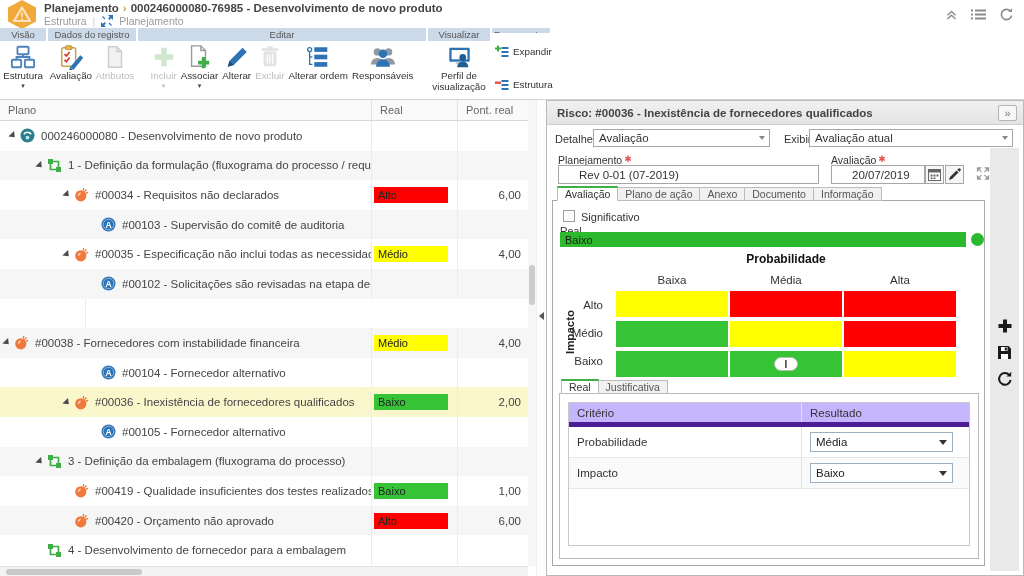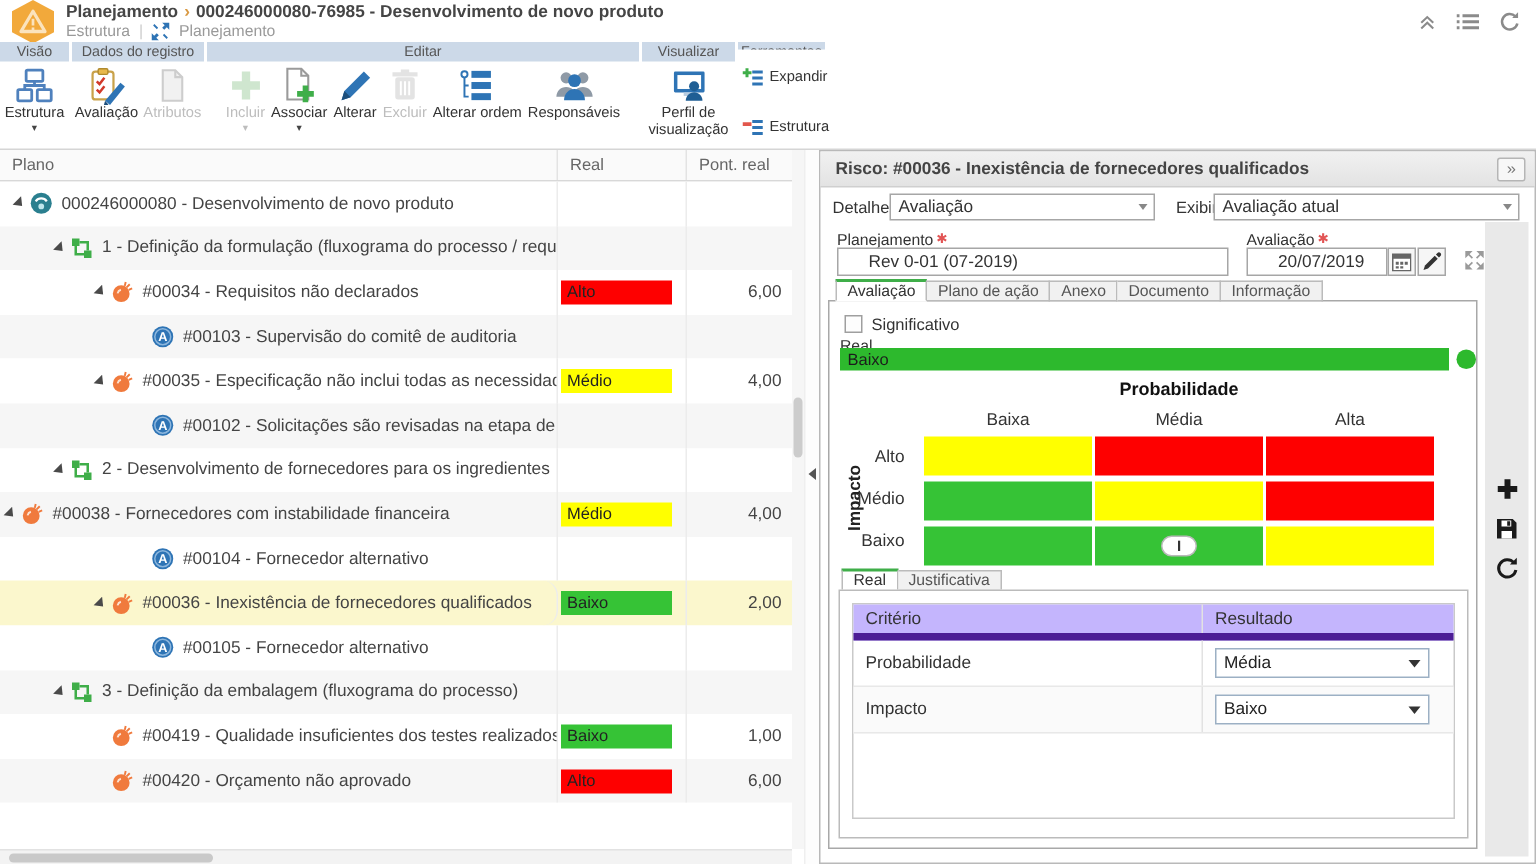--- a/index.html
+++ b/index.html
@@ -453,158 +453,160 @@
                 <circle cx="7.5" cy="7.5" r="5.3" fill="none" stroke="#8cb6dd" stroke-width="1"></circle>
                 <text x="7.5" y="10.6" text-anchor="middle" font-size="8.5" font-weight="bold" fill="#fff" font-family="Liberation Sans, sans-serif">A</text>
               </svg>
             </span>
             <span class="node-label">#00102 - Solicitações são revisadas na etapa de análise de solicitações</span>
           </div>
           <div class="cell cell-real"></div>
           <div class="cell cell-pont"></div>
         </div>
         <div class="tree-row">
+          <div class="cell cell-real"></div>
+          <div class="cell cell-pont"></div>
+        </div>
+        <div class="tree-row alt">
+          <div class="cell cell-plan" style="">
+            <span class="twisty">
+              <i class="tri"></i>
+            </span>
+            <span class="node-icon">
+              <svg width="15" height="15" viewBox="0 0 15 15">
+                <circle cx="6.8" cy="8.8" r="5.6" fill="#f07a3d"></circle>
+                <path d="M10.4 4.6l2.1-2.1M11.8 6.3l2.3-1M9.2 3.6l.6-2.6" stroke="#f07a3d" stroke-width="1.3" fill="none"></path>
+                <path d="M4.4 8.6a3.2 3.2 0 0 1 2.2-2.4" stroke="#fce2d2" stroke-width="1.3" fill="none"></path>
+              </svg>
+            </span>
+            <span class="node-label">#00038 - Fornecedores com instabilidade financeira</span>
+          </div>
+          <div class="cell cell-real">
+            <span class="badge" style="background: rgb(255, 255, 0);">Médio</span>
+          </div>
+          <div class="cell cell-pont">4,00</div>
+        </div>
+        <div class="tree-row">
+          <div class="cell cell-plan" style="padding-left: 87px;">
+            <span class="twisty"></span>
+            <span class="node-icon">
+              <svg width="15" height="15" viewBox="0 0 15 15">
+                <circle cx="7.5" cy="7.5" r="7" fill="#2e74b5"></circle>
+                <circle cx="7.5" cy="7.5" r="5.3" fill="none" stroke="#8cb6dd" stroke-width="1"></circle>
+                <text x="7.5" y="10.6" text-anchor="middle" font-size="8.5" font-weight="bold" fill="#fff" font-family="Liberation Sans, sans-serif">A</text>
+              </svg>
+            </span>
+            <span class="node-label">#00104 - Fornecedor alternativo</span>
+          </div>
+          <div class="cell cell-real"></div>
+          <div class="cell cell-pont"></div>
+        </div>
+        <div class="tree-row selected">
+          <div class="cell cell-plan" style="padding-left: 60px; border-radius: 10px;">
+            <span class="twisty">
+              <i class="tri"></i>
+            </span>
+            <span class="node-icon">
+              <svg width="15" height="15" viewBox="0 0 15 15">
+                <circle cx="6.8" cy="8.8" r="5.6" fill="#f07a3d"></circle>
+                <path d="M10.4 4.6l2.1-2.1M11.8 6.3l2.3-1M9.2 3.6l.6-2.6" stroke="#f07a3d" stroke-width="1.3" fill="none"></path>
+                <path d="M4.4 8.6a3.2 3.2 0 0 1 2.2-2.4" stroke="#fce2d2" stroke-width="1.3" fill="none"></path>
+              </svg>
+            </span>
+            <span class="node-label">#00036 - Inexistência de fornecedores qualificados</span>
+          </div>
+          <div class="cell cell-real">
+            <span class="badge" style="background: rgb(54, 195, 54);">Baixo</span>
+          </div>
+          <div class="cell cell-pont">2,00</div>
+        </div>
+        <div class="tree-row">
+          <div class="cell cell-plan" style="padding-left: 87px;">
+            <span class="twisty"></span>
+            <span class="node-icon">
+              <svg width="15" height="15" viewBox="0 0 15 15">
+                <circle cx="7.5" cy="7.5" r="7" fill="#2e74b5"></circle>
+                <circle cx="7.5" cy="7.5" r="5.3" fill="none" stroke="#8cb6dd" stroke-width="1"></circle>
+                <text x="7.5" y="10.6" text-anchor="middle" font-size="8.5" font-weight="bold" fill="#fff" font-family="Liberation Sans, sans-serif">A</text>
+              </svg>
+            </span>
+            <span class="node-label">#00105 - Fornecedor alternativo</span>
+          </div>
+          <div class="cell cell-real"></div>
+          <div class="cell cell-pont"></div>
+        </div>
+        <div class="tree-row alt">
           <div class="cell cell-plan" style="padding-left: 33px;">
             <span class="twisty">
               <i class="tri"></i>
             </span>
             <span class="node-icon">
               <svg width="15" height="15" viewBox="0 0 15 15">
                 <g fill="#3fae49">
                   <rect x="1" y="1" width="5" height="5"></rect>
                   <rect x="9" y="9" width="5" height="5"></rect>
                 </g>
                 <path d="M3.5 6v5.5H9M6 3.5h5.5V9" stroke="#3fae49" stroke-width="1.7" fill="none"></path>
               </svg>
             </span>
-            <span class="node-label">2 - Desenvolvimento de fornecedores para os ingredientes</span>
-          </div>
-          <div class="cell cell-real"></div>
-          <div class="cell cell-pont"></div>
-        </div>
-        <div class="tree-row alt">
-          <div class="cell cell-plan" style="">
-            <span class="twisty">
-              <i class="tri"></i>
-            </span>
+            <span class="node-label">3 - Definição da embalagem (fluxograma do processo)</span>
+          </div>
+          <div class="cell cell-real"></div>
+          <div class="cell cell-pont"></div>
+        </div>
+        <div class="tree-row">
+          <div class="cell cell-plan" style="padding-left: 60px;">
+            <span class="twisty"></span>
             <span class="node-icon">
               <svg width="15" height="15" viewBox="0 0 15 15">
                 <circle cx="6.8" cy="8.8" r="5.6" fill="#f07a3d"></circle>
                 <path d="M10.4 4.6l2.1-2.1M11.8 6.3l2.3-1M9.2 3.6l.6-2.6" stroke="#f07a3d" stroke-width="1.3" fill="none"></path>
                 <path d="M4.4 8.6a3.2 3.2 0 0 1 2.2-2.4" stroke="#fce2d2" stroke-width="1.3" fill="none"></path>
               </svg>
             </span>
-            <span class="node-label">#00038 - Fornecedores com instabilidade financeira</span>
+            <span class="node-label">#00419 - Qualidade insuficientes dos testes realizados</span>
           </div>
           <div class="cell cell-real">
-            <span class="badge" style="background: rgb(255, 255, 0);">Médio</span>
-          </div>
-          <div class="cell cell-pont">4,00</div>
-        </div>
-        <div class="tree-row">
-          <div class="cell cell-plan" style="padding-left: 87px;">
+            <span class="badge" style="background: rgb(54, 195, 54);">Baixo</span>
+          </div>
+          <div class="cell cell-pont">1,00</div>
+        </div>
+        <div class="tree-row alt">
+          <div class="cell cell-plan" style="padding-left: 60px;">
             <span class="twisty"></span>
-            <span class="node-icon">
-              <svg width="15" height="15" viewBox="0 0 15 15">
-                <circle cx="7.5" cy="7.5" r="7" fill="#2e74b5"></circle>
-                <circle cx="7.5" cy="7.5" r="5.3" fill="none" stroke="#8cb6dd" stroke-width="1"></circle>
-                <text x="7.5" y="10.6" text-anchor="middle" font-size="8.5" font-weight="bold" fill="#fff" font-family="Liberation Sans, sans-serif">A</text>
-              </svg>
-            </span>
-            <span class="node-label">#00104 - Fornecedor alternativo</span>
-          </div>
-          <div class="cell cell-real"></div>
-          <div class="cell cell-pont"></div>
-        </div>
-        <div class="tree-row selected">
-          <div class="cell cell-plan" style="padding-left: 60px; border-radius: 10px;">
-            <span class="twisty">
-              <i class="tri"></i>
-            </span>
             <span class="node-icon">
               <svg width="15" height="15" viewBox="0 0 15 15">
                 <circle cx="6.8" cy="8.8" r="5.6" fill="#f07a3d"></circle>
                 <path d="M10.4 4.6l2.1-2.1M11.8 6.3l2.3-1M9.2 3.6l.6-2.6" stroke="#f07a3d" stroke-width="1.3" fill="none"></path>
                 <path d="M4.4 8.6a3.2 3.2 0 0 1 2.2-2.4" stroke="#fce2d2" stroke-width="1.3" fill="none"></path>
               </svg>
             </span>
-            <span class="node-label">#00036 - Inexistência de fornecedores qualificados</span>
+            <span class="node-label">#00420 - Orçamento não aprovado</span>
           </div>
           <div class="cell cell-real">
-            <span class="badge" style="background: rgb(54, 195, 54);">Baixo</span>
-          </div>
-          <div class="cell cell-pont">2,00</div>
+            <span class="badge" style="background: rgb(254, 0, 0);">Alto</span>
+          </div>
+          <div class="cell cell-pont">6,00</div>
         </div>
         <div class="tree-row">
-          <div class="cell cell-plan" style="padding-left: 87px;">
+          <div class="cell cell-plan" style="padding-left: 33px;">
             <span class="twisty"></span>
-            <span class="node-icon">
-              <svg width="15" height="15" viewBox="0 0 15 15">
-                <circle cx="7.5" cy="7.5" r="7" fill="#2e74b5"></circle>
-                <circle cx="7.5" cy="7.5" r="5.3" fill="none" stroke="#8cb6dd" stroke-width="1"></circle>
-                <text x="7.5" y="10.6" text-anchor="middle" font-size="8.5" font-weight="bold" fill="#fff" font-family="Liberation Sans, sans-serif">A</text>
-              </svg>
-            </span>
-            <span class="node-label">#00105 - Fornecedor alternativo</span>
-          </div>
-          <div class="cell cell-real"></div>
-          <div class="cell cell-pont"></div>
-        </div>
-        <div class="tree-row alt">
-          <div class="cell cell-plan" style="padding-left: 33px;">
-            <span class="twisty">
-              <i class="tri"></i>
-            </span>
             <span class="node-icon">
               <svg width="15" height="15" viewBox="0 0 15 15">
                 <g fill="#3fae49">
                   <rect x="1" y="1" width="5" height="5"></rect>
                   <rect x="9" y="9" width="5" height="5"></rect>
                 </g>
                 <path d="M3.5 6v5.5H9M6 3.5h5.5V9" stroke="#3fae49" stroke-width="1.7" fill="none"></path>
               </svg>
             </span>
-            <span class="node-label">3 - Definição da embalagem (fluxograma do processo)</span>
-          </div>
-          <div class="cell cell-real"></div>
-          <div class="cell cell-pont"></div>
-        </div>
-        <div class="tree-row">
-          <div class="cell cell-plan" style="padding-left: 60px;">
-            <span class="twisty"></span>
-            <span class="node-icon">
-              <svg width="15" height="15" viewBox="0 0 15 15">
-                <circle cx="6.8" cy="8.8" r="5.6" fill="#f07a3d"></circle>
-                <path d="M10.4 4.6l2.1-2.1M11.8 6.3l2.3-1M9.2 3.6l.6-2.6" stroke="#f07a3d" stroke-width="1.3" fill="none"></path>
-                <path d="M4.4 8.6a3.2 3.2 0 0 1 2.2-2.4" stroke="#fce2d2" stroke-width="1.3" fill="none"></path>
-              </svg>
-            </span>
-            <span class="node-label">#00419 - Qualidade insuficientes dos testes realizados</span>
-          </div>
-          <div class="cell cell-real">
-            <span class="badge" style="background: rgb(54, 195, 54);">Baixo</span>
-          </div>
-          <div class="cell cell-pont">1,00</div>
-        </div>
-        <div class="tree-row alt">
-          <div class="cell cell-plan" style="padding-left: 60px;">
-            <span class="twisty"></span>
-            <span class="node-icon">
-              <svg width="15" height="15" viewBox="0 0 15 15">
-                <circle cx="6.8" cy="8.8" r="5.6" fill="#f07a3d"></circle>
-                <path d="M10.4 4.6l2.1-2.1M11.8 6.3l2.3-1M9.2 3.6l.6-2.6" stroke="#f07a3d" stroke-width="1.3" fill="none"></path>
-                <path d="M4.4 8.6a3.2 3.2 0 0 1 2.2-2.4" stroke="#fce2d2" stroke-width="1.3" fill="none"></path>
-              </svg>
-            </span>
-            <span class="node-label">#00420 - Orçamento não aprovado</span>
-          </div>
-          <div class="cell cell-real">
-            <span class="badge" style="background: rgb(254, 0, 0);">Alto</span>
-          </div>
-          <div class="cell cell-pont">6,00</div>
+            <span class="node-label">4 - Desenvolvimento de fornecedor para a embalagem</span>
+          </div>
+          <div class="cell cell-real"></div>
+          <div class="cell cell-pont"></div>
         </div>
       </div>
     <div id="hscroll">
         <div class="thumb"></div>
       </div>
   </div>
   <div id="vscroll">
       <div class="thumb"></div>
     </div>
   <div id="splitter">

